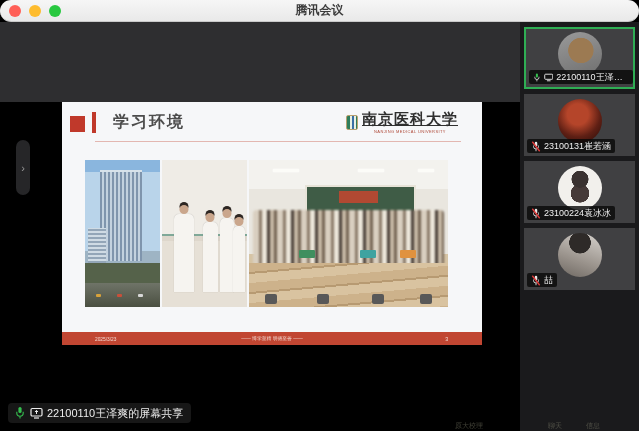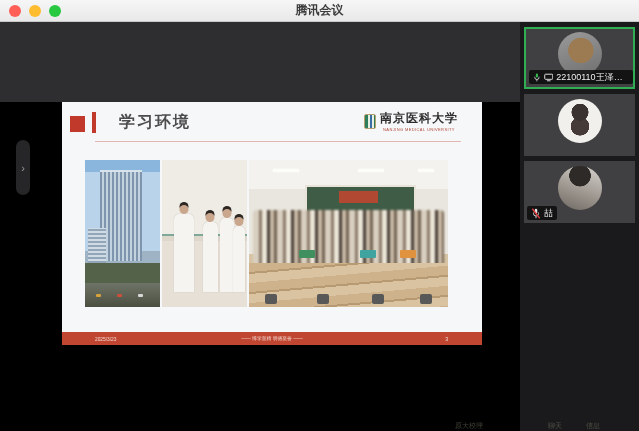--- a/index.html
+++ b/index.html
@@ -3,21 +3,21 @@
 <meta charset="utf-8">
 <style>
   * { margin:0; padding:0; box-sizing:border-box; }
   html,body { width:639px; height:431px; overflow:hidden; background:#000;
               font-family:"Liberation Sans", sans-serif; }
   .window { position:relative; width:639px; height:431px; background:#000; }
 
   
   .titlebar { position:absolute; left:0; top:0; width:639px; height:22px;
               background:linear-gradient(#f6f6f6,#e9e9e9); border-bottom:1px solid #c9c9c9;
-              display:flex; align-items:center; }
+              display:flex; align-items:center;border-radius:11px; }
   .lights { position:absolute; left:9px; top:5px; display:flex; gap:8px; }
   .light { width:12px; height:12px; border-radius:50%; }
   .light.red { background:#ff5f57; }
   .light.yellow { background:#febc2e; }
   .light.green { background:#28c840; }
   .title { width:100%; text-align:center; font-size:12px; font-weight:bold; color:#3c3c3c; }
 
   
   .content { position:absolute; left:0; top:22px; width:520px; height:409px; background:#000; }
   .top-band { position:absolute; left:0; top:0; width:520px; height:80px; background:#2e2e30; }
@@ -26,28 +26,28 @@
   .nav-pill { position:absolute; left:16px; top:118px; width:14px; height:55px;
               background:#262628; border-radius:7px; color:#9a9a9a; font-size:11px;
               display:flex; align-items:center; justify-content:center; cursor:pointer; }
 
   
   .slide { position:absolute; left:62px; top:80px; width:420px; height:243px;
            background:#f6f7f9; overflow:hidden; }
   .slide-title-block { position:absolute; left:8px; top:10px; display:flex; align-items:center; }
   .red-square { width:15px; height:16px; background:#c0392b; margin-top:3px; }
   .red-bar { width:4px; height:21px; background:#c0392b; margin-left:7px; }
-  .slide-title { margin-left:23px; font-size:16px; font-weight:bold; color:#4c4c4c; letter-spacing:2px; }
+  .slide-title { margin-left:17px; font-size:16px; font-weight:bold; color:#4c4c4c; letter-spacing:2px; }
   .title-underline { position:absolute; left:33px; top:39px; width:366px; height:1px; background:#e3b7b1; }
 
   .logo { position:absolute; right:24px; top:8px; display:flex; align-items:center; gap:4px; }
   .logo-emblem { width:12px; height:15px; border-radius:2px;
        background:linear-gradient(90deg,#2e7d5b 0 3px,#e8f0e4 3px 5px,#3a6ea5 5px 7px,#e8f0e4 7px 9px,#2e7d5b 9px 12px);
        border:1px solid #b8a070; }
-  .logo-cn { font-family:"Liberation Serif", serif; font-size:12px; font-weight:bold; color:#2f2f2f; letter-spacing:1px; }
+  .logo-cn { font-family:"Liberation Serif", serif; font-size:15px; font-weight:bold; color:#2f2f2f; letter-spacing:1px;text-decoration:underline; }
   .logo-en { font-size:4px; color:#b04a3a; letter-spacing:.4px; text-align:center; }
 
   .photos { position:absolute; left:23px; top:58px; height:147px; display:flex; gap:2px; }
   .photo { position:relative; height:147px; overflow:hidden; }
 
   
   .ph-building { width:75px; background:linear-gradient(#8ab6de 0 8%, #b9d4ea 8% 62%, #9eb4c4 62% 70%, #55624a 70% 84%, #46503c 84%); }
   .tower { position:absolute; left:20%; top:7%; width:56%; height:62%;
            background:repeating-linear-gradient(90deg,#7f95ad 0 2px,#c3d2df 2px 4px);
            border-top:2px solid #d7e2ea; }
@@ -210,20 +210,33 @@
         <span class="footer-date">2025/3/23</span>
         <span class="footer-motto">—— 博学至精 明德至善 ——</span>
         <span class="footer-page">3</span>
       </div>
     </div>
 
     <div class="nav-pill">
       <span>›</span>
     </div>
 
+    <div class="share-pill">
+      <svg class="icon-svg" width="12" height="14" viewBox="0 0 12 14">
+        <rect x="4.4" y="1" width="3.2" height="6" rx="1.6" fill="#35c04f"></rect>
+        <path d="M2.8 5.8v1.2a3.2 3.2 0 0 0 6.4 0V5.8" stroke="#35c04f" fill="none" stroke-width="1.1"></path>
+        <line x1="6" y1="10.4" x2="6" y2="12.6" stroke="#35c04f" stroke-width="1.1"></line>
+      </svg>
+      <svg class="icon-svg" width="13" height="12" viewBox="0 0 13 12">
+        <rect x="1" y="1.5" width="11" height="7.5" rx="1.2" fill="none" stroke="#ededed" stroke-width="1.2"></rect>
+        <path d="M6.5 7 6.5 3.6 M5 5l1.5-1.6L8 5" stroke="#ededed" stroke-width="1" fill="none"></path>
+        <line x1="4" y1="11" x2="9" y2="11" stroke="#ededed" stroke-width="1.2"></line>
+      </svg>
+      <span class="txt">22100110王泽爽的屏幕共享</span>
+    </div>
   </div>
 
   <div class="sidebar">
 
     <div class="tile active">
       <div class="avatar av1"></div>
       <div class="name-bar">
         <svg width="9" height="11" viewBox="0 0 12 14">
           <rect x="4.4" y="1" width="3.2" height="6" rx="1.6" fill="#35c04f"></rect>
           <path d="M2.8 5.8v1.2a3.2 3.2 0 0 0 6.4 0V5.8" stroke="#e8e8e8" fill="none" stroke-width="1.2"></path>
@@ -231,23 +244,44 @@
         </svg>
         <svg width="11" height="9" viewBox="0 0 13 11">
           <rect x="1" y="1" width="11" height="7" rx="1.2" fill="none" stroke="#e8e8e8" stroke-width="1.3"></rect>
           <line x1="4" y1="10" x2="9" y2="10" stroke="#e8e8e8" stroke-width="1.3"></line>
         </svg>
         <span class="nm">22100110王泽爽正…</span>
       </div>
     </div>
 
 
+    <div class="tile">
+      <div class="avatar av3"></div>
+      <div class="name-bar">
+        <svg width="10" height="11" viewBox="0 0 12 14">
+          <rect x="4.4" y="1" width="3.2" height="6" rx="1.6" fill="#e8e8e8"></rect>
+          <path d="M2.8 5.8v1.2a3.2 3.2 0 0 0 6.4 0V5.8" stroke="#e8e8e8" fill="none" stroke-width="1.1"></path>
+          <line x1="6" y1="10.4" x2="6" y2="13" stroke="#e8e8e8" stroke-width="1.1"></line>
+          <line x1="1.3" y1="1" x2="10.7" y2="13" stroke="#e23b3b" stroke-width="1.7"></line>
+        </svg>
+        <span class="nm">23100131崔若涵</span>
+      </div>
+    </div>
 
     <div class="tile">
       <div class="avatar av4"></div>
+      <div class="name-bar">
+        <svg width="10" height="11" viewBox="0 0 12 14">
+          <rect x="4.4" y="1" width="3.2" height="6" rx="1.6" fill="#e8e8e8"></rect>
+          <path d="M2.8 5.8v1.2a3.2 3.2 0 0 0 6.4 0V5.8" stroke="#e8e8e8" fill="none" stroke-width="1.1"></path>
+          <line x1="6" y1="10.4" x2="6" y2="13" stroke="#e8e8e8" stroke-width="1.1"></line>
+          <line x1="1.3" y1="1" x2="10.7" y2="13" stroke="#e23b3b" stroke-width="1.7"></line>
+        </svg>
+        <span class="nm">23100224袁冰冰</span>
+      </div>
     </div>
 
     <div class="tile">
       <div class="avatar av5"></div>
       <div class="name-bar">
         <svg width="10" height="11" viewBox="0 0 12 14">
           <rect x="4.4" y="1" width="3.2" height="6" rx="1.6" fill="#e8e8e8"></rect>
           <path d="M2.8 5.8v1.2a3.2 3.2 0 0 0 6.4 0V5.8" stroke="#e8e8e8" fill="none" stroke-width="1.1"></path>
           <line x1="6" y1="10.4" x2="6" y2="13" stroke="#e8e8e8" stroke-width="1.1"></line>
           <line x1="1.3" y1="1" x2="10.7" y2="13" stroke="#e23b3b" stroke-width="1.7"></line>

